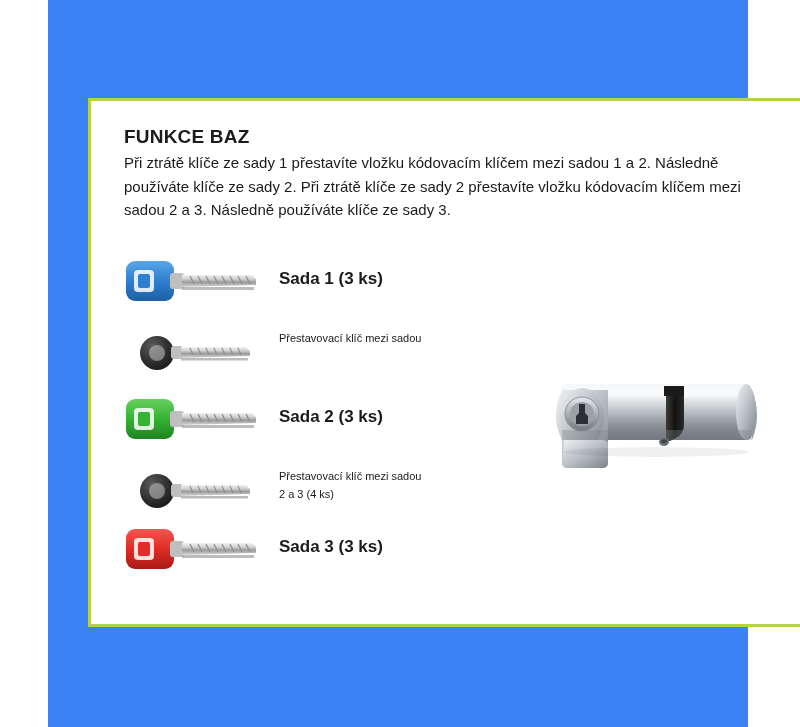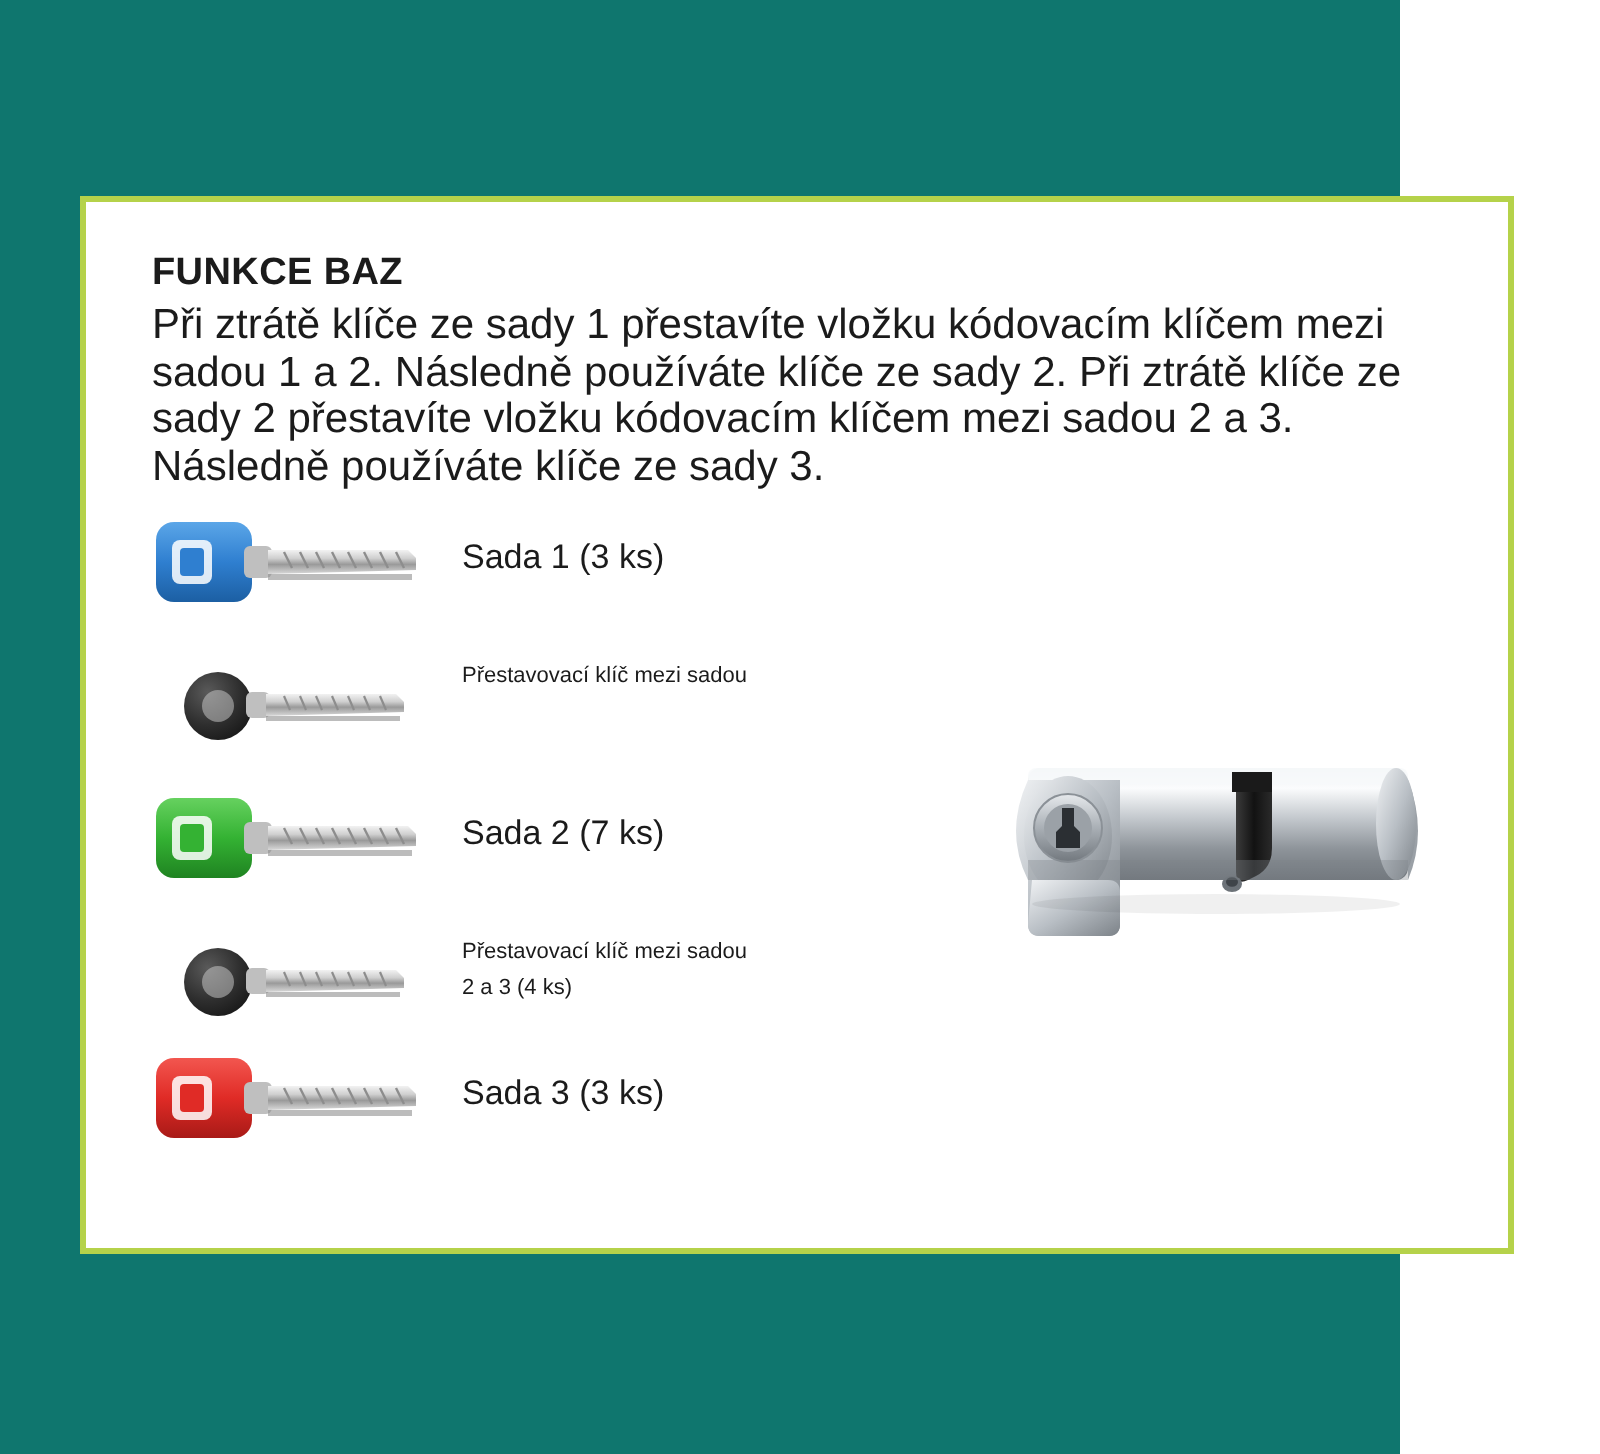--- a/index.html
+++ b/index.html
@@ -10,21 +10,22 @@
   body {
     width: 800px;
     height: 727px;
     font-family: "Liberation Sans", sans-serif;
     overflow: hidden;
   }
   #page {
     position: relative;
     width: 700px;
     height: 727px;
-    background: #0f766e;
+    background: #3b82f6;
+    margin-left: 48px;
   }
   #card {
     position: absolute;
     left: 40px;
     top: 98px;
     width: 717px;
     height: 529px;
     border: 3px solid #b5d24a;
     box-sizing: border-box;
     background: #ffffff;
@@ -36,41 +37,41 @@
     font-size: 19px;
     font-weight: bold;
     color: #1b1b1b;
     letter-spacing: 0.2px;
   }
   #intro {
     position: absolute;
     left: 33px;
     top: 50px;
     width: 650px;
-    font-size: 21px;
+    font-size: 15px;
     line-height: 23.5px;
     color: #1b1b1b;
   }
   .key-row {
     position: absolute;
     left: 33px;
     width: 400px;
   }
   .key-art {
     position: absolute;
     left: 0;
     top: 0;
     width: 135px;
     height: 56px;
   }
   .set-label {
     position: absolute;
     left: 155px;
     font-size: 17px;
-    font-weight: normal;
+    font-weight: bold;
     color: #1b1b1b;
     text-align: center;
   }
   .swap-label {
     position: absolute;
     left: 155px;
     font-size: 11px;
     line-height: 18px;
     color: #1b1b1b;
   }
@@ -199,21 +200,21 @@
               <path d="M82 23 l4 8"></path>
             <path d="M90 23 l4 8"></path>
               <path d="M98 23 l4 8"></path>
               <path d="M106 23 l4 8"></path>
             <path d="M114 23 l4 8"></path>
               <path d="M122 23 l4 8"></path>
           </g>
           <path d="M58 34 H130 L130 37 H58 Z" fill="#8f8f8f" opacity="0.6"></path>
         </svg>
       </div>
-      <div class="set-label" style="top: 16px;">Sada 2 (7 ks)</div>
+      <div class="set-label" style="top: 16px;">Sada 2 (3 ks)</div>
     </div>
 
     <div class="key-row" style="top: 366px; height: 50px;">
       <div class="key-art small" style="left: 14px; top: 2px;">
         <svg width="115" height="44" viewBox="0 0 115 44" xmlns="http://www.w3.org/2000/svg">
           <defs>
             <linearGradient id="bladeG4" x1="0" y1="0" x2="0" y2="1">
               <stop offset="0" stop-color="#f2f2f2"></stop>
               <stop offset="0.35" stop-color="#cfcfcf"></stop>
               <stop offset="0.6" stop-color="#9a9a9a"></stop>

